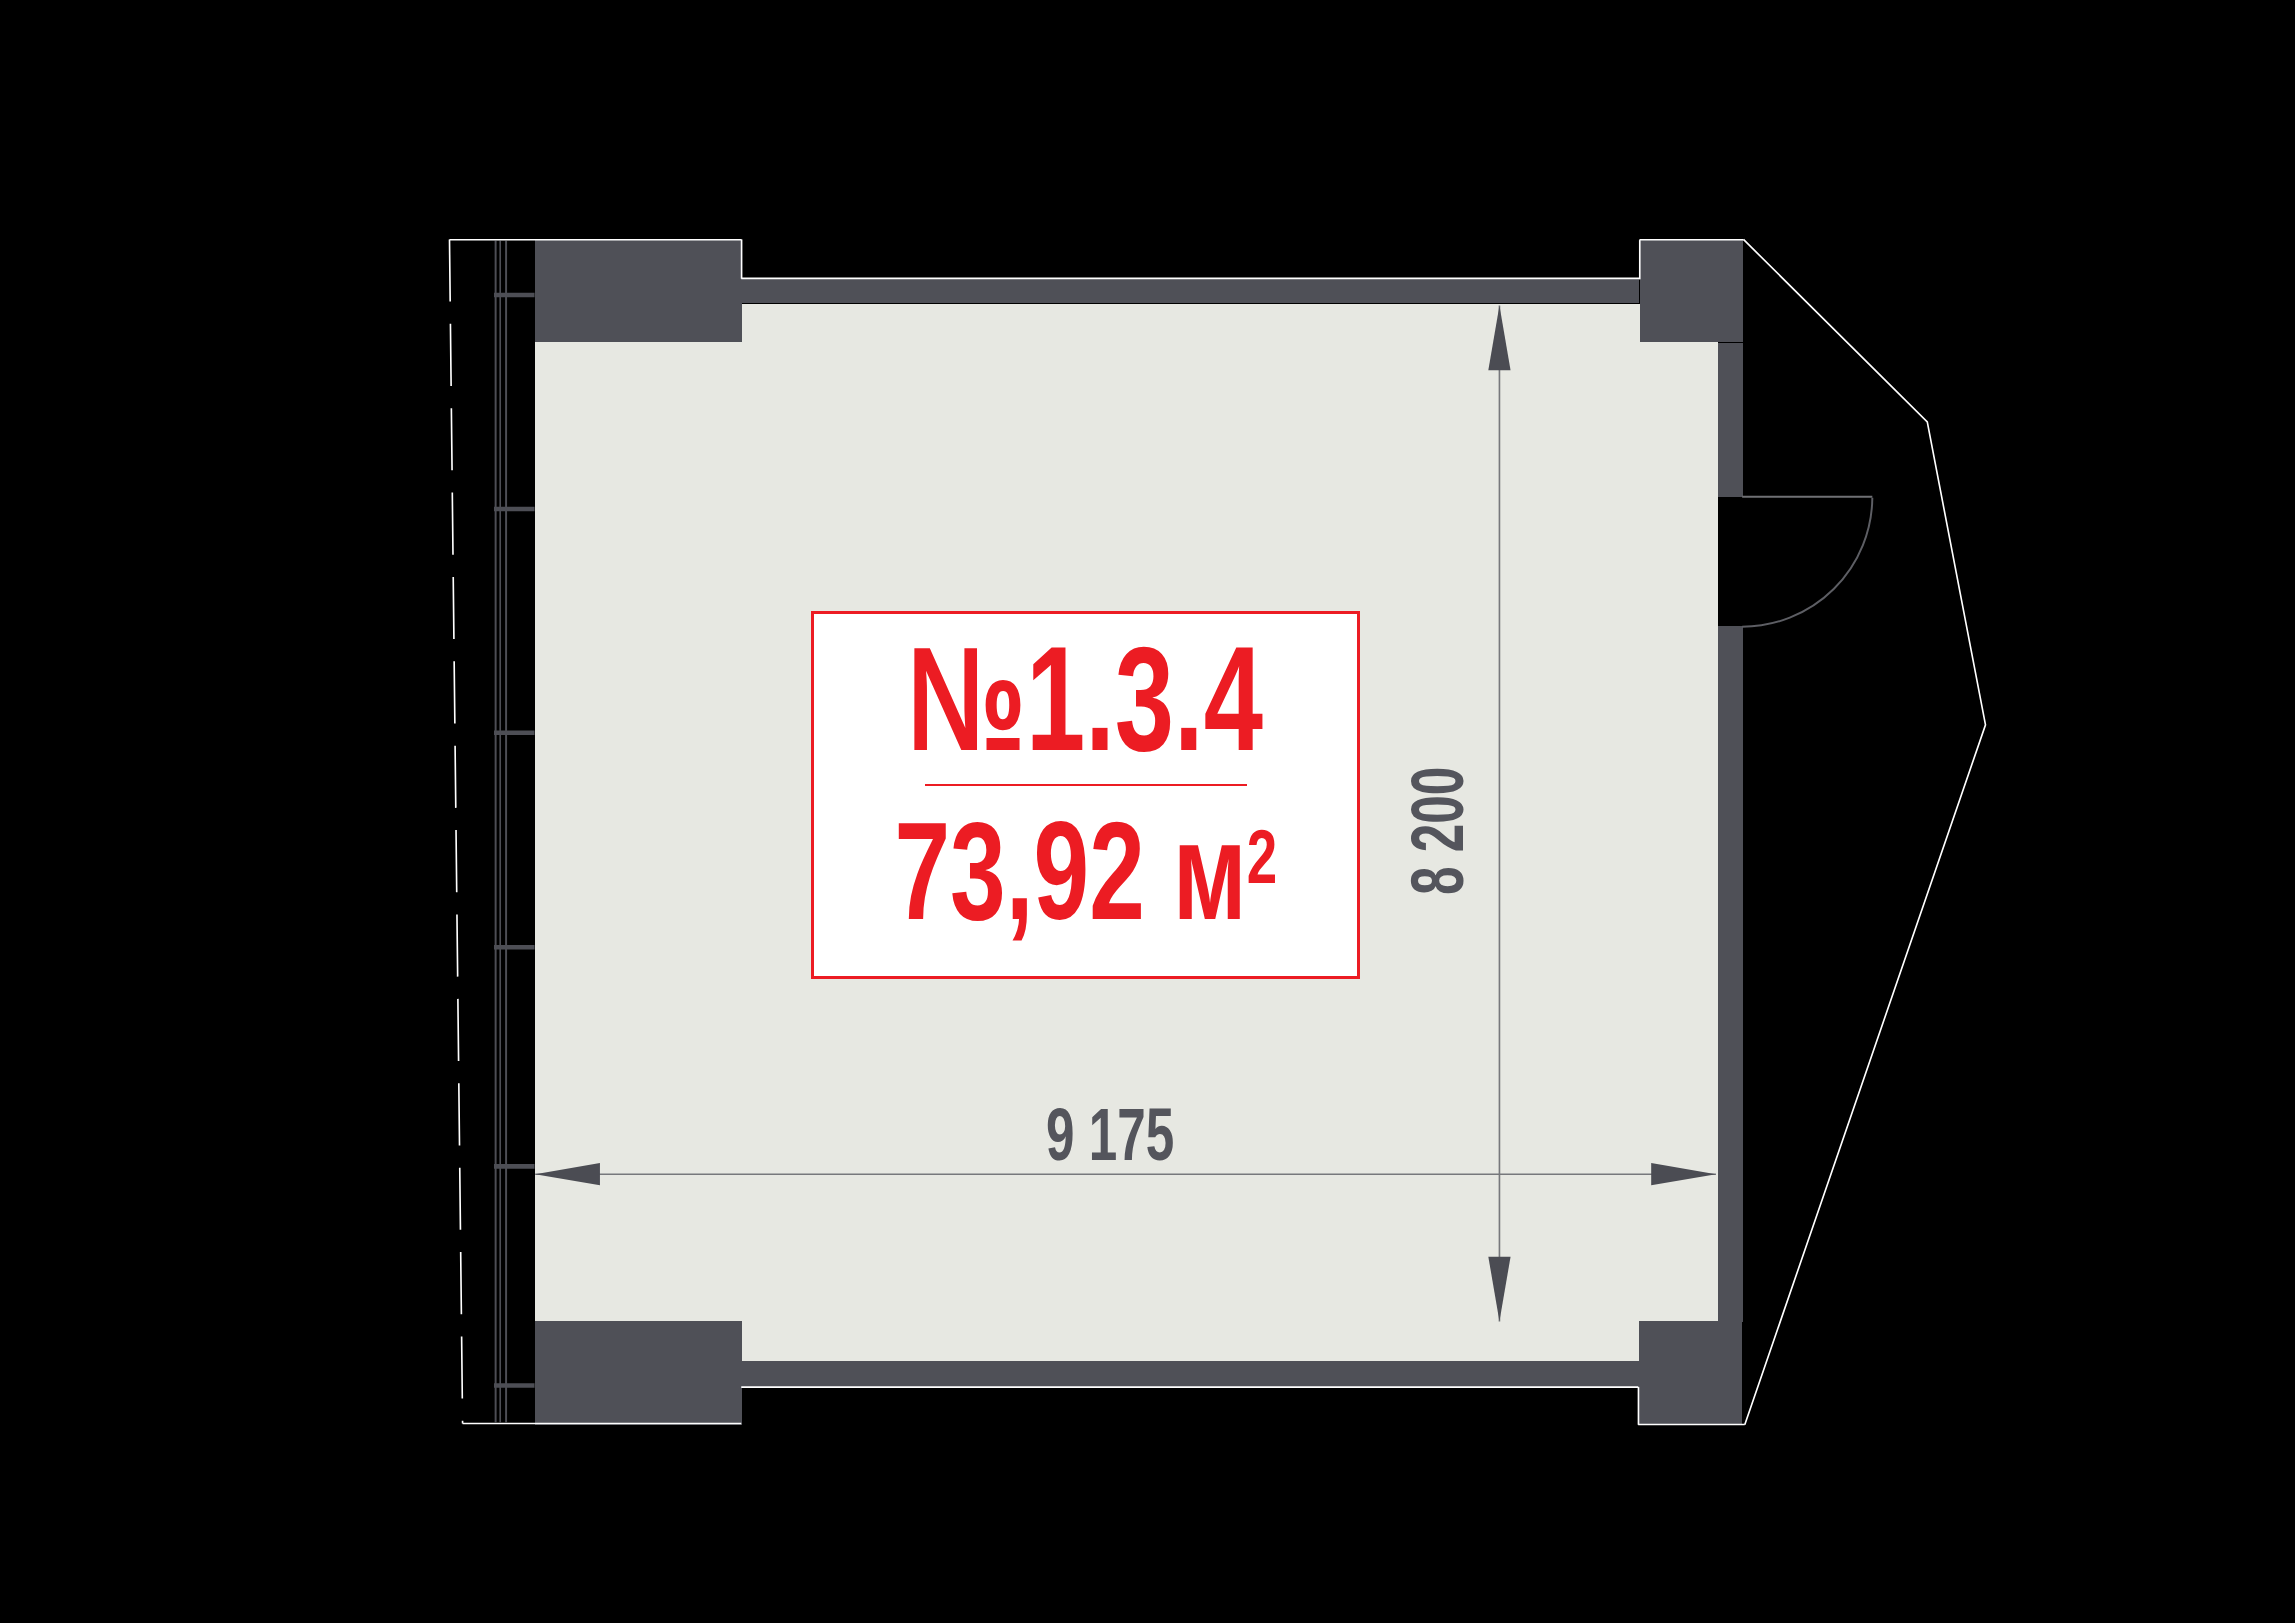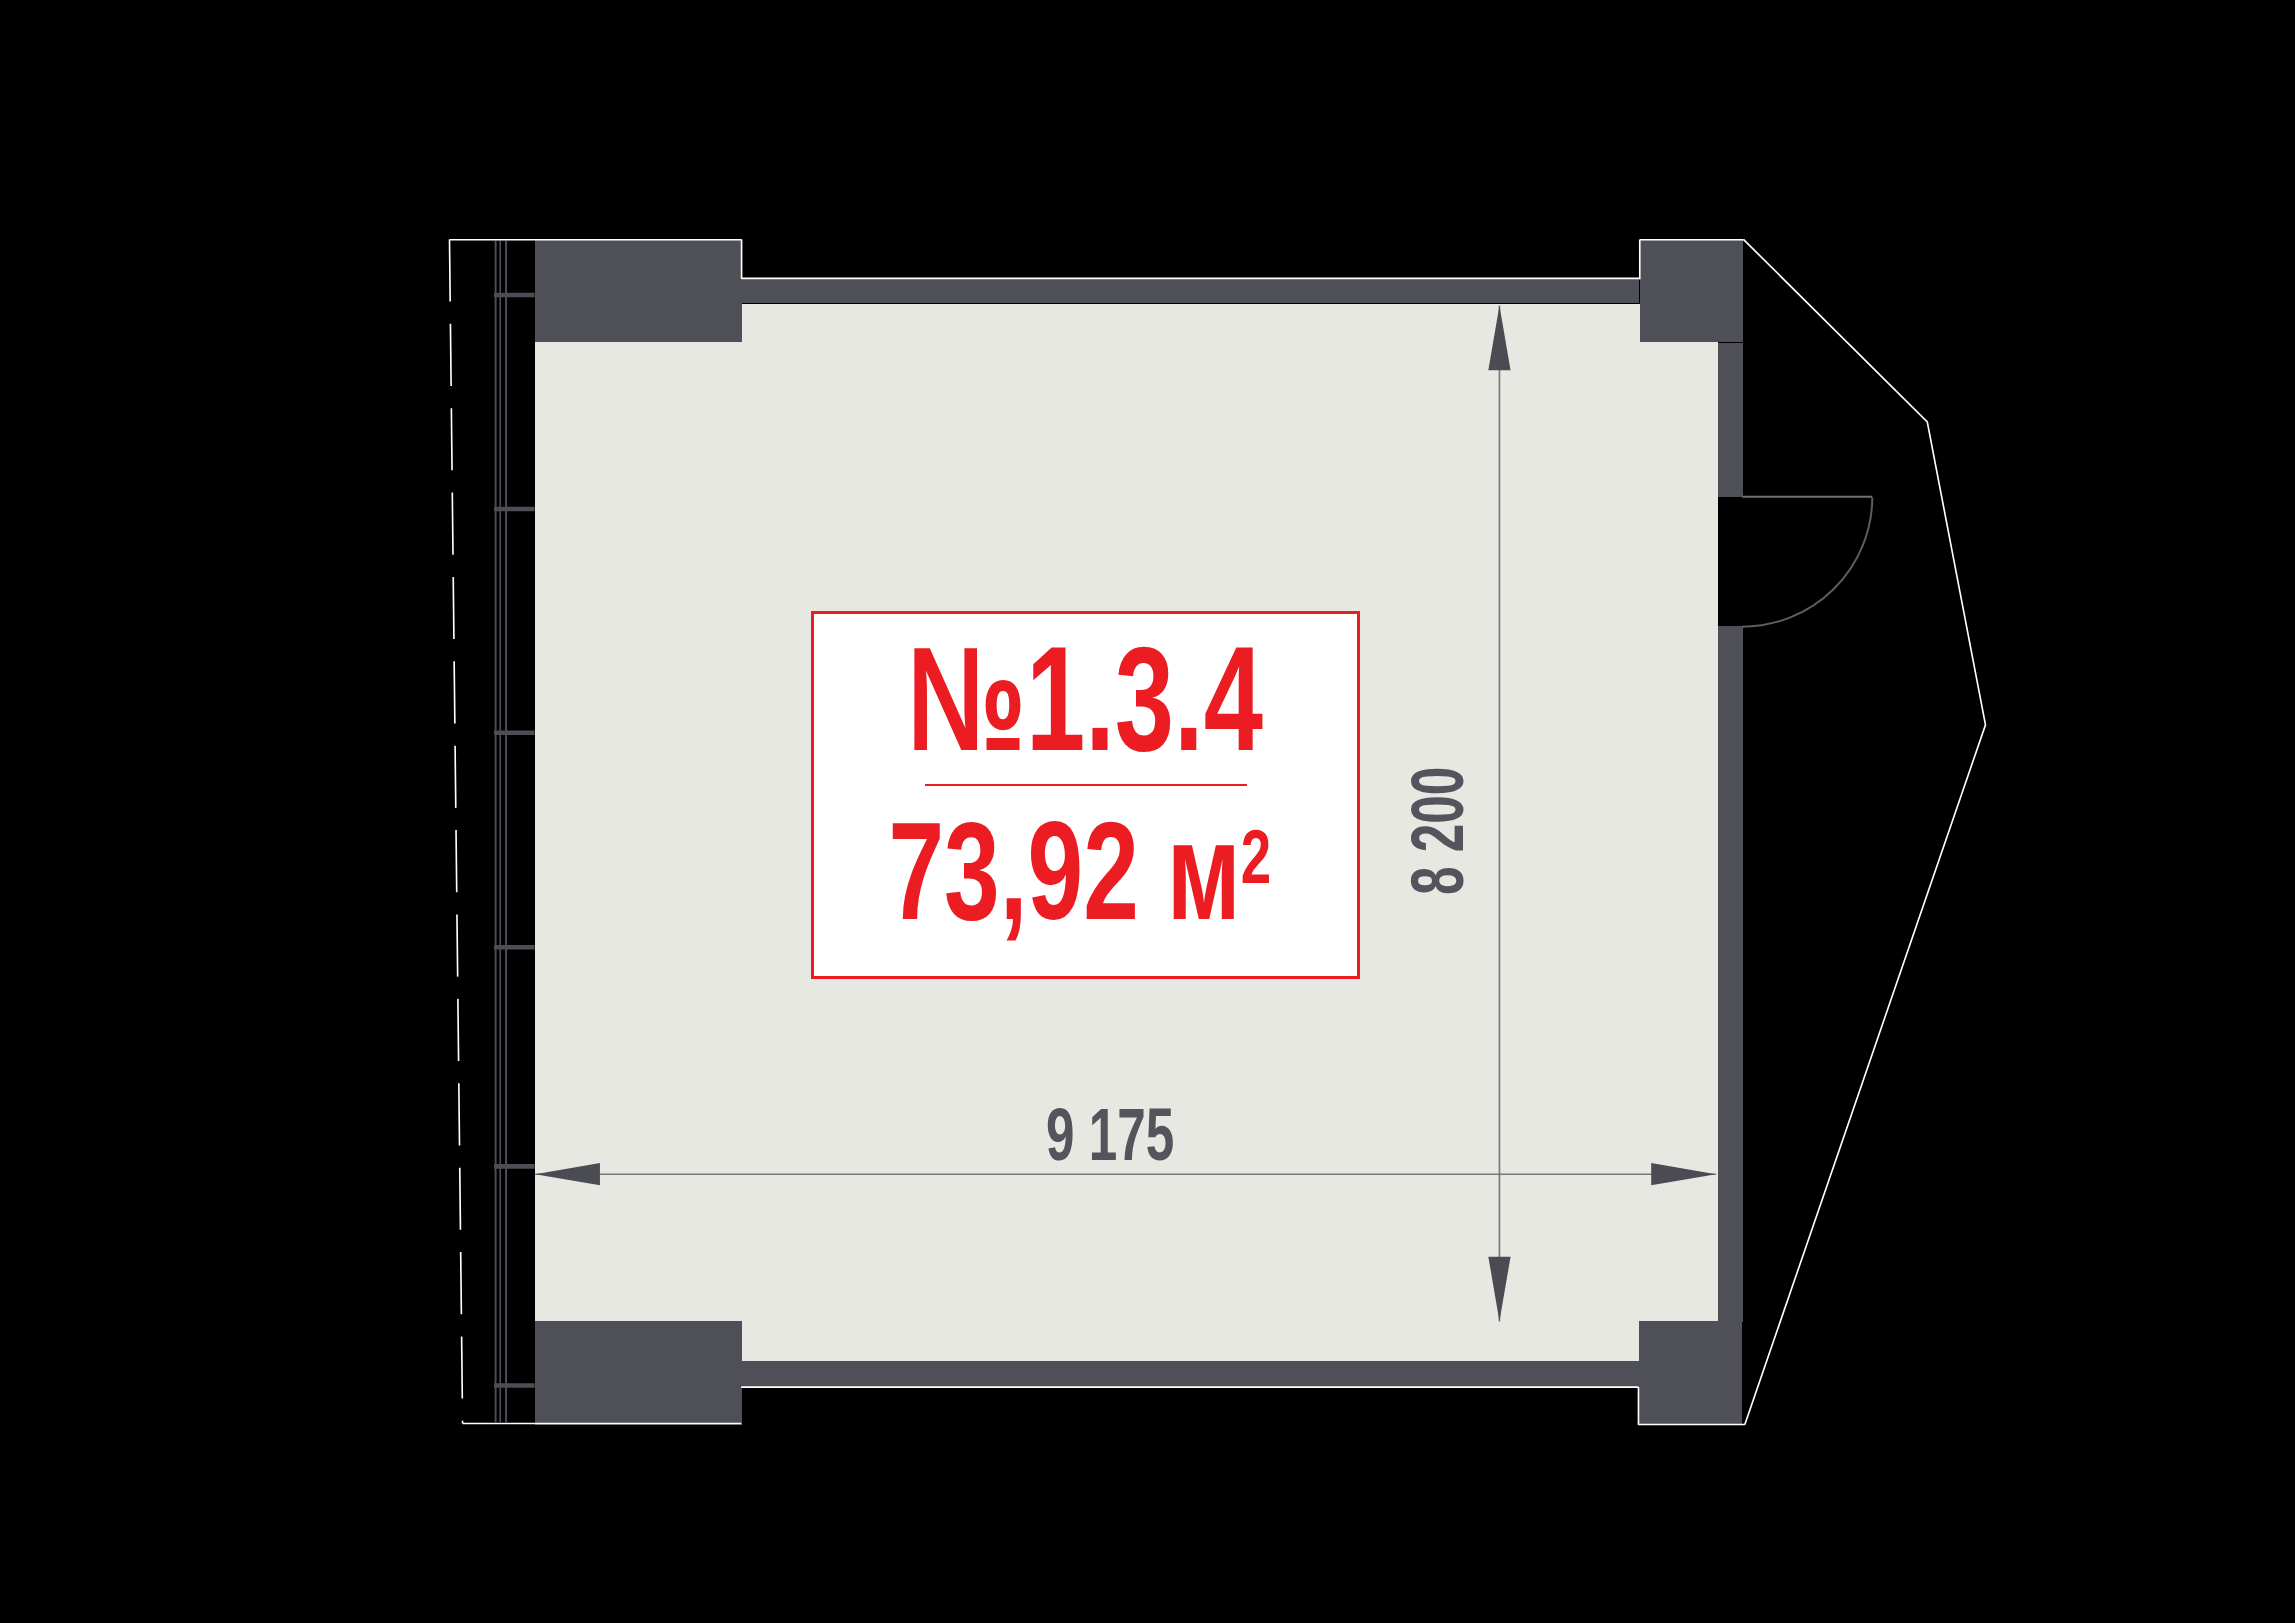--- a/index.html
+++ b/index.html
@@ -20,21 +20,21 @@
   .dimline{stroke:var(--dimline,#77787c);stroke-width:2.5;fill:none;}
   .dimarrow{fill:var(--arrow,#4b4c53);stroke:none;}
   .dimtext{fill:var(--dimtext,#54555c);font-size:112px;font-weight:bold;text-anchor:middle;
            font-family:"Liberation Sans","DejaVu Sans",sans-serif;}
   
   .unit-box{box-sizing:border-box;background:#fff;border:3.3px solid var(--red,#ec1c23);}
   .unit-number{position:absolute;top:11px;left:0;width:100%;text-align:center;line-height:1;
                font-size:148px;font-weight:bold;color:var(--red,#ec1c23);white-space:nowrap;}
   .unit-divider{position:absolute;top:170px;left:50%;transform:translateX(-50%);width:322px;height:2px;
                 background:var(--red,#ec1c23);}
-  .unit-area{position:absolute;top:187px;left:0;width:100%;line-height:1;
+  .unit-area{position:absolute;top:187px;left:0;width:100%;text-align:center;line-height:1;
              font-size:139px;font-weight:bold;color:var(--red,#ec1c23);white-space:nowrap;}
   .cond{display:inline-block;transform:scaleX(0.72);transform-origin:50% 50%;white-space:nowrap;}
   .sup{font-size:76px;position:relative;top:-0.48em;}
 </style>
 </head>
 <body>
 
 <div id="stage">
 
   <div class="abs floor" style="left:535px;top:304px;width:1183px;height:1057px;"></div>

